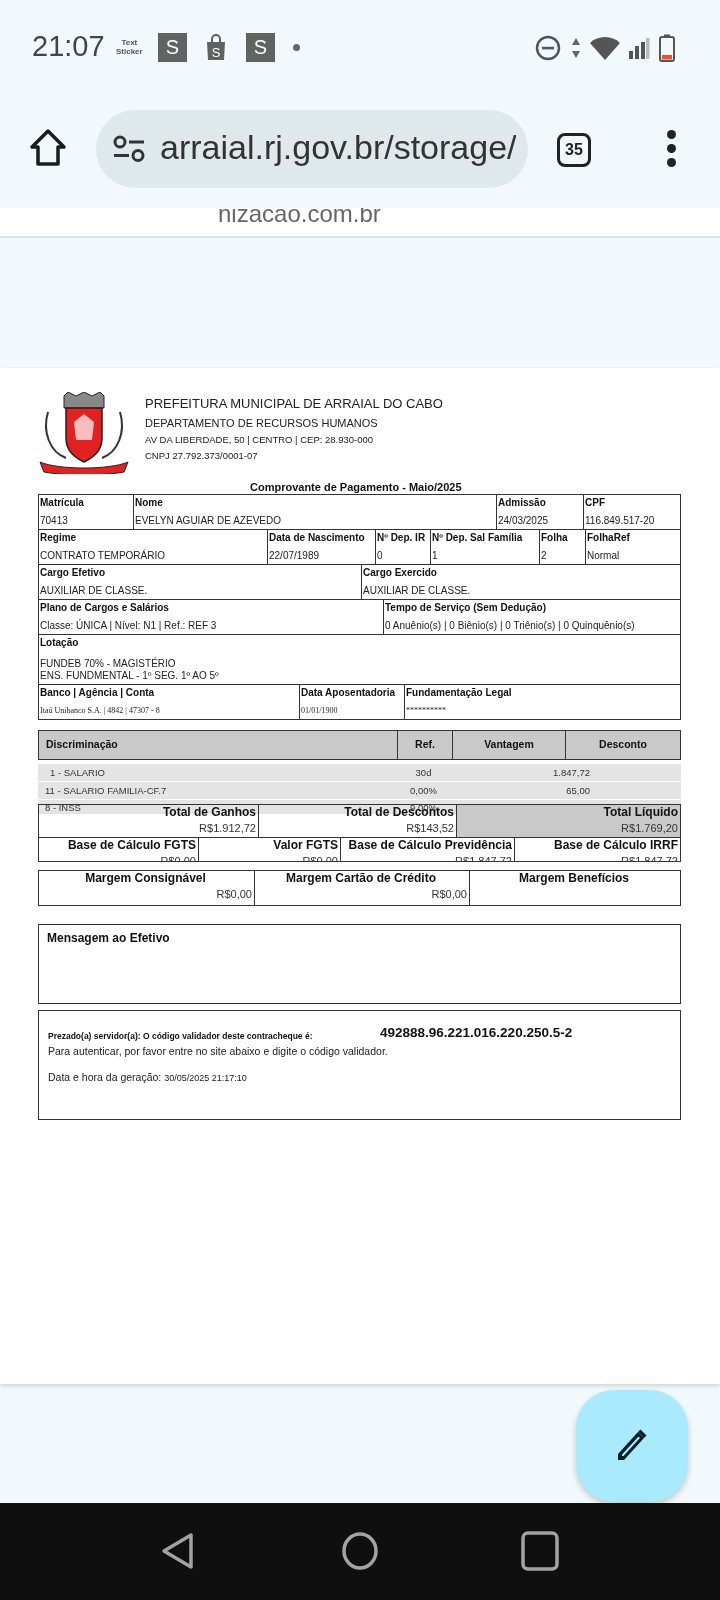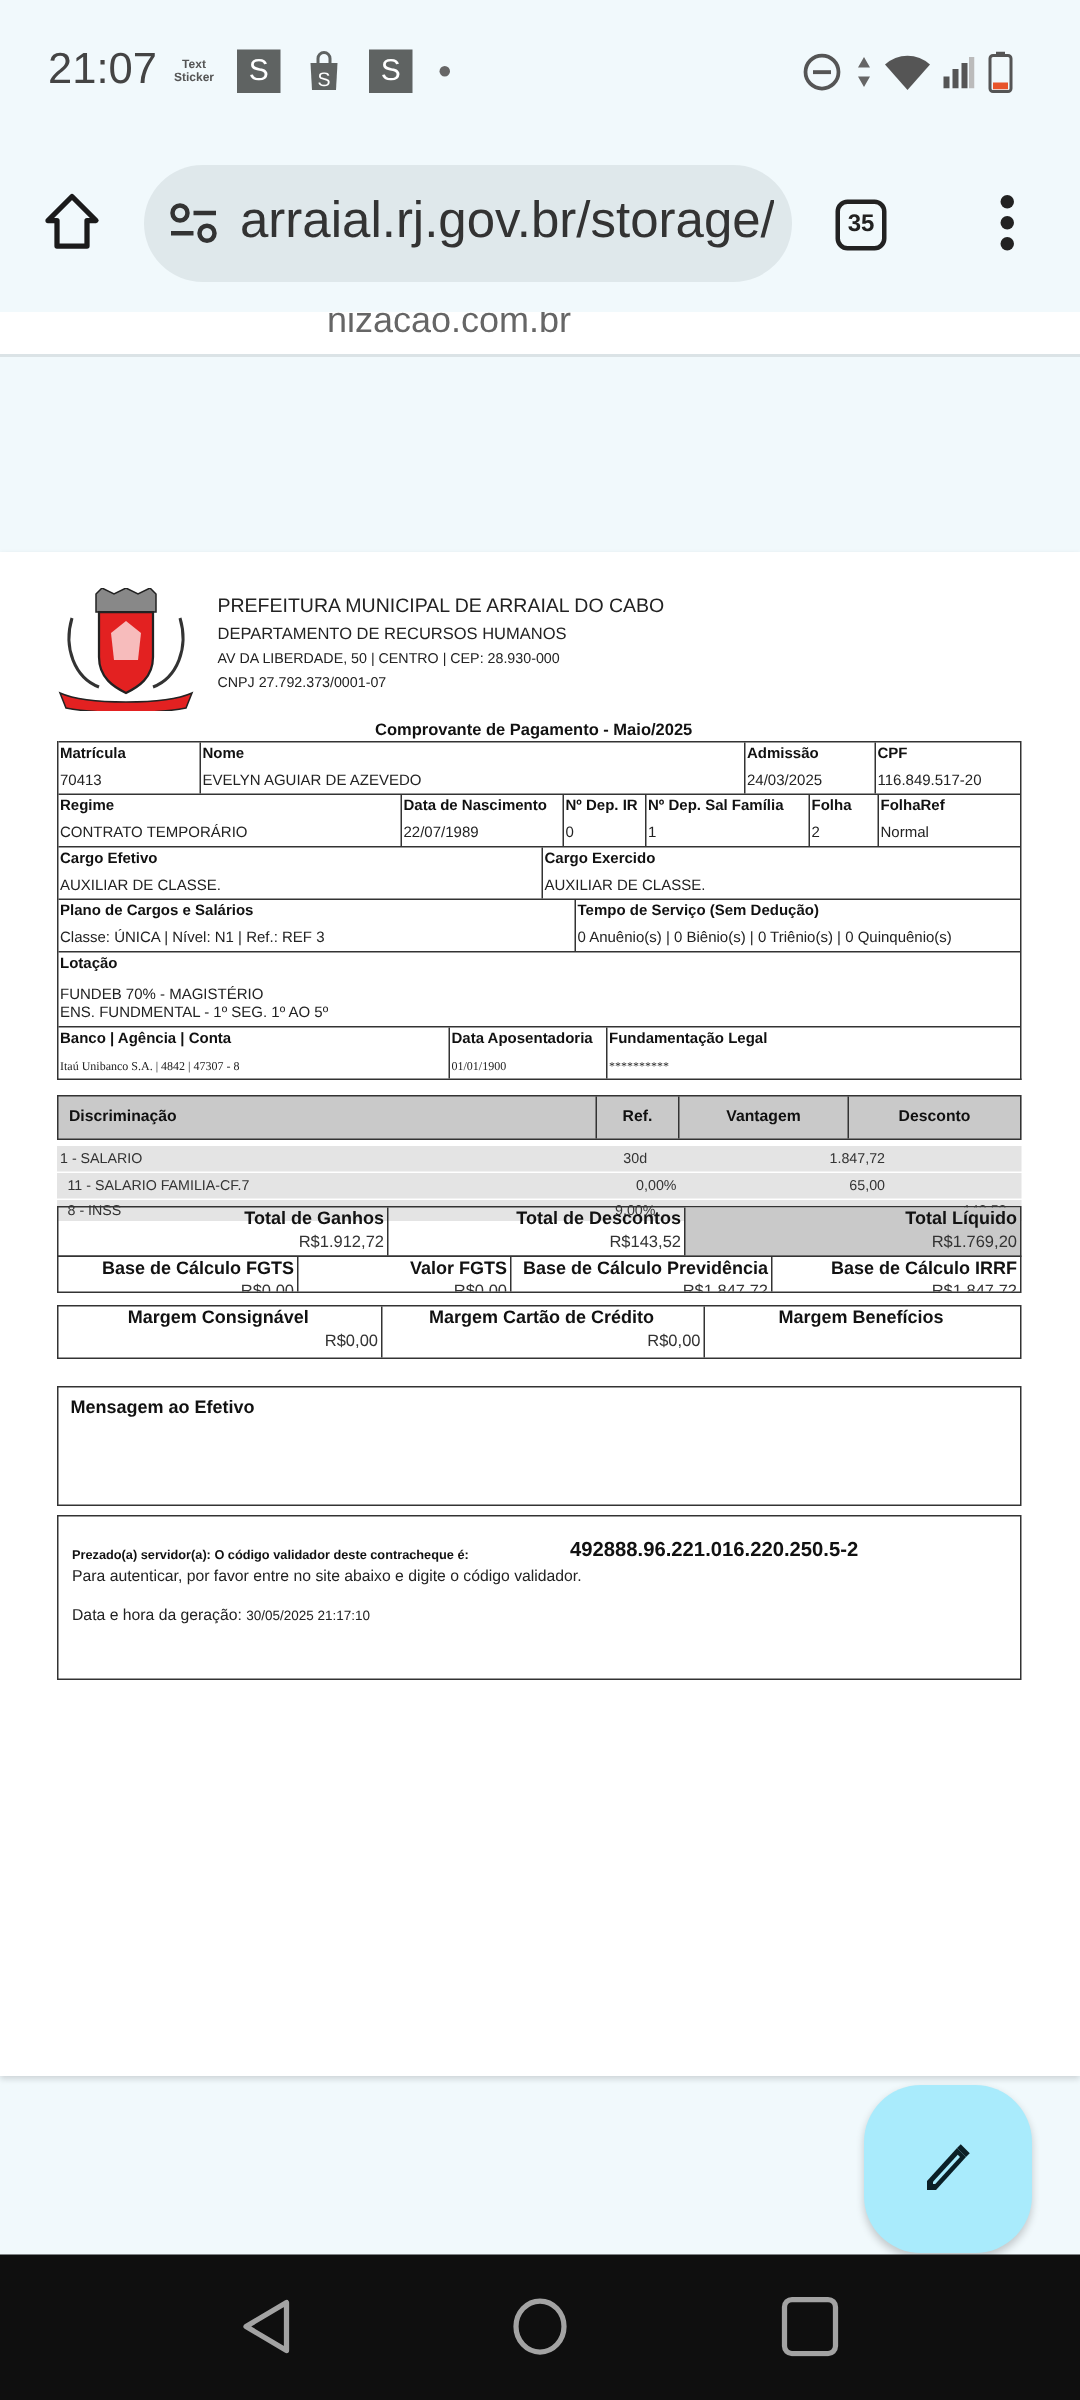--- a/index.html
+++ b/index.html
@@ -246,28 +246,28 @@
     </div>
   </div>
 
   <div class="disc-head">
     <div style="width:358px">Discriminação</div>
     <div style="width:55px">Ref.</div>
     <div style="width:113px">Vantagem</div>
     <div style="flex:1">Desconto</div>
   </div>
   <div class="disc-row" style="top:396px">
-    <div style="width:358px;padding-left:2px">1 - SALARIO</div>
+    <div style="width:358px;padding-left:12px">1 - SALARIO</div>
     <div style="width:55px;text-align:center">30d</div>
     <div style="width:139px;text-align:right">1.847,72</div>
     <div style="flex:1;text-align:right;padding-right:10px"></div>
   </div>
   <div class="disc-row" style="top:414px">
     <div style="width:358px;padding-left:7px">11 - SALARIO FAMILIA-CF.7</div>
-    <div style="width:55px;text-align:right">0,00%</div>
+    <div style="width:55px;text-align:center">0,00%</div>
     <div style="width:139px;text-align:right">65,00</div>
     <div style="flex:1;text-align:right;padding-right:10px"></div>
   </div>
   <div class="disc-row" style="top:432px;height:14px;line-height:16px">
     <div style="width:358px;padding-left:7px">8 - INSS</div>
     <div style="width:55px;text-align:center">9,00%</div>
     <div style="width:139px;text-align:right"></div>
     <div style="flex:1;text-align:right;padding-right:10px">143,52</div>
   </div>
 

